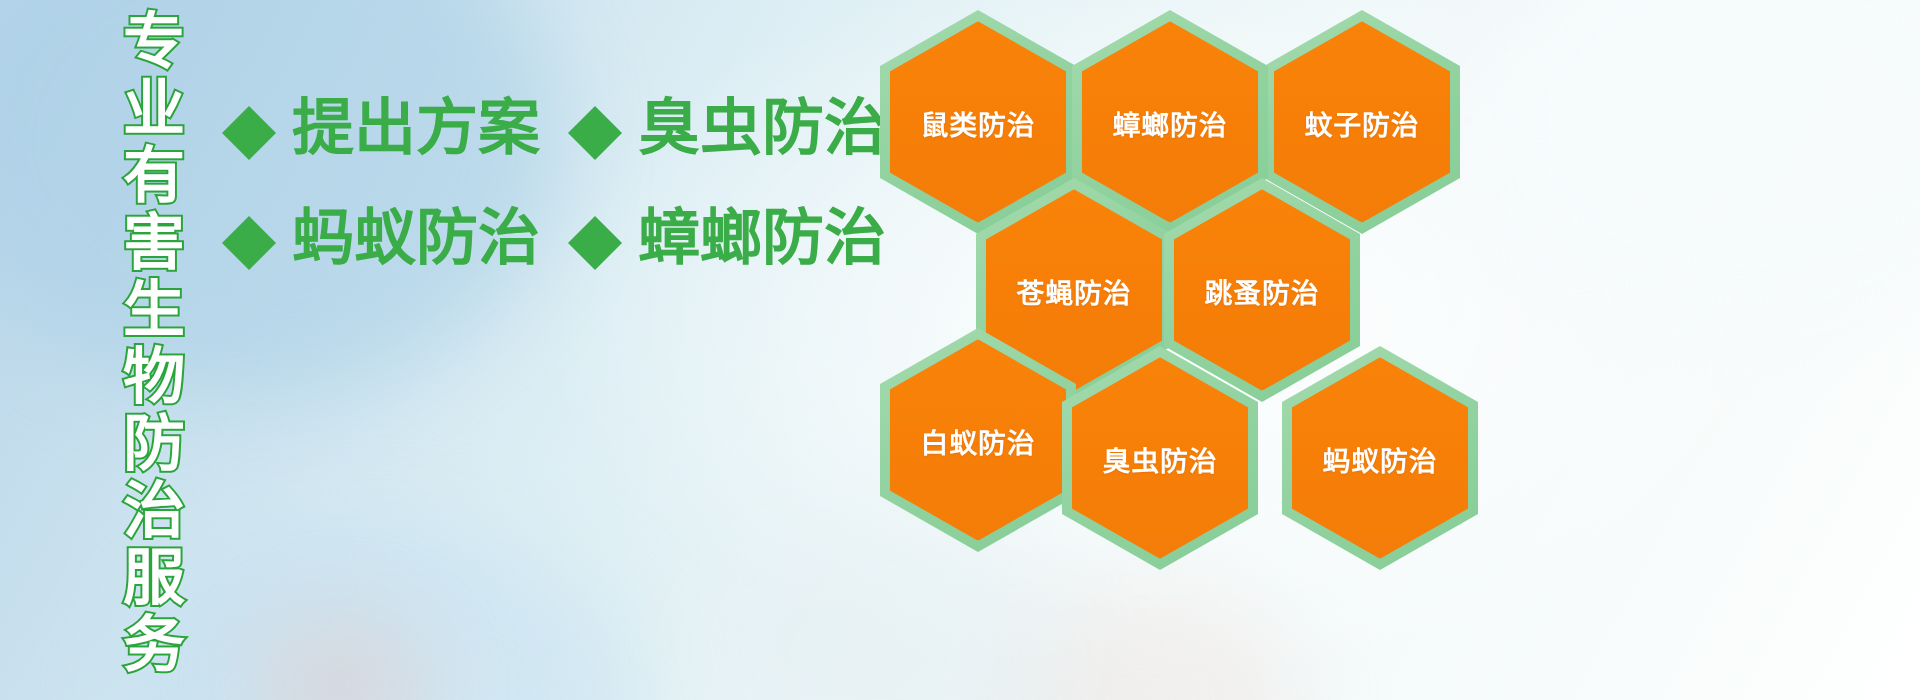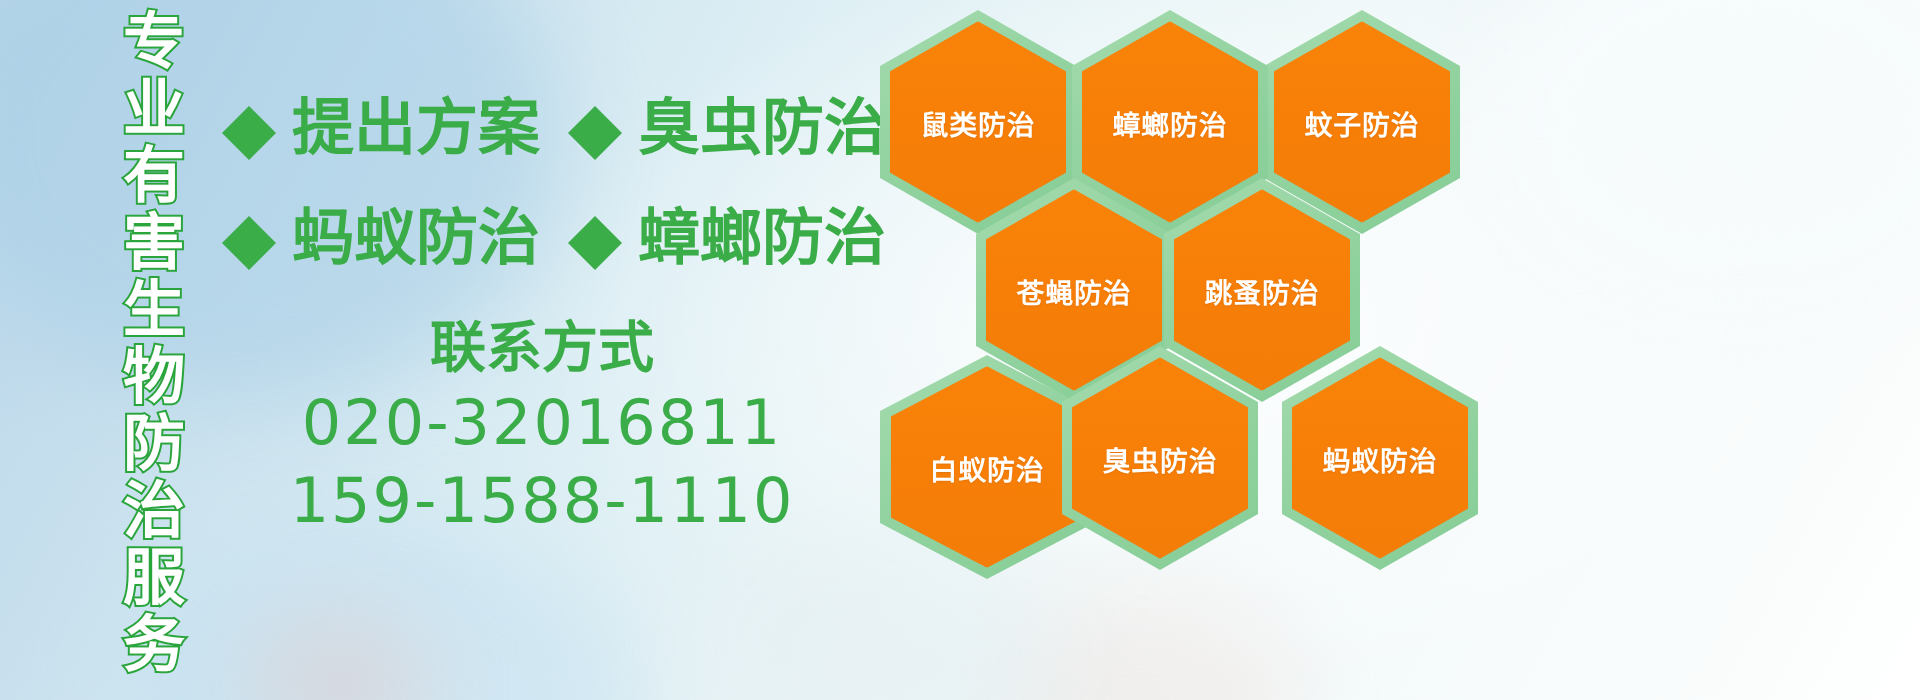--- a/index.html
+++ b/index.html
@@ -182,21 +182,21 @@
     font-family: "DejaVu Sans", "Liberation Sans", sans-serif;
     text-shadow: 0 1px 2px rgba(180,85,0,0.25);
   }
 
   
   .hex.r1c1 { left: 6px;   top: 8px; }
   .hex.r1c2 { left: 198px; top: 8px; }
   .hex.r1c3 { left: 390px; top: 8px; }
   .hex.r2c1 { left: 102px; top: 176px; }
   .hex.r2c2 { left: 290px; top: 176px; }
-  .hex.r3c1 { left: 6px;   top: 353px; padding-left: 18px; }
+  .hex.r3c1 { left: 6px;   top: 326px; }
   .hex.r3c2 { left: 188px; top: 344px; }
   .hex.r3c3 { left: 408px; top: 344px; }
 </style>
 </head>
 <body>
 
 <div class="banner">
 
   <div class="bg-blob blob-a"></div>
   <div class="bg-blob blob-b"></div>
@@ -237,79 +237,74 @@
         <span class="feature-label">蚂蚁防治</span>
       </div>
       <div class="feature-item">
         <span class="diamond"></span>
         <span class="feature-label">蟑螂防治</span>
       </div>
     </div>
 
   </div>
 
-  <div class="contact">
-    <div class="contact-heading">联系方式</div>
-    <div class="contact-phone">020-32016811</div>
-    <div class="contact-phone">159-1588-1110</div>
+
+  <div class="honeycomb">
+
+    <div class="hex r1c1">
+      <div class="hex-outer"></div>
+      <div class="hex-inner">
+        <span class="hex-label">鼠类防治</span>
+      </div>
+    </div>
+
+    <div class="hex r1c3">
+      <div class="hex-outer"></div>
+      <div class="hex-inner">
+        <span class="hex-label">蚊子防治</span>
+      </div>
+    </div>
+
+    <div class="hex r1c2">
+      <div class="hex-outer"></div>
+      <div class="hex-inner">
+        <span class="hex-label">蟑螂防治</span>
+      </div>
+    </div>
+
+    <div class="hex r2c1">
+      <div class="hex-outer"></div>
+      <div class="hex-inner">
+        <span class="hex-label">苍蝇防治</span>
+      </div>
+    </div>
+
+    <div class="hex r2c2">
+      <div class="hex-outer"></div>
+      <div class="hex-inner">
+        <span class="hex-label">跳蚤防治</span>
+      </div>
+    </div>
+
+    <div class="hex r3c1">
+      <div class="hex-outer"></div>
+      <div class="hex-inner">
+        <span class="hex-label">白蚁防治</span>
+      </div>
+    </div>
+
+    <div class="hex r3c2">
+      <div class="hex-outer"></div>
+      <div class="hex-inner">
+        <span class="hex-label">臭虫防治</span>
+      </div>
+    </div>
+
+    <div class="hex r3c3">
+      <div class="hex-outer"></div>
+      <div class="hex-inner">
+        <span class="hex-label">蚂蚁防治</span>
+      </div>
+    </div>
+
   </div>
 
-  <div class="honeycomb">
-
-    <div class="hex r1c1">
-      <div class="hex-outer"></div>
-      <div class="hex-inner">
-        <span class="hex-label">鼠类防治</span>
-      </div>
-    </div>
-
-    <div class="hex r1c3">
-      <div class="hex-outer"></div>
-      <div class="hex-inner">
-        <span class="hex-label">蚊子防治</span>
-      </div>
-    </div>
-
-    <div class="hex r1c2">
-      <div class="hex-outer"></div>
-      <div class="hex-inner">
-        <span class="hex-label">蟑螂防治</span>
-      </div>
-    </div>
-
-    <div class="hex r2c1">
-      <div class="hex-outer"></div>
-      <div class="hex-inner">
-        <span class="hex-label">苍蝇防治</span>
-      </div>
-    </div>
-
-    <div class="hex r2c2">
-      <div class="hex-outer"></div>
-      <div class="hex-inner">
-        <span class="hex-label">跳蚤防治</span>
-      </div>
-    </div>
-
-    <div class="hex r3c1">
-      <div class="hex-outer"></div>
-      <div class="hex-inner">
-        <span class="hex-label">白蚁防治</span>
-      </div>
-    </div>
-
-    <div class="hex r3c2">
-      <div class="hex-outer"></div>
-      <div class="hex-inner">
-        <span class="hex-label">臭虫防治</span>
-      </div>
-    </div>
-
-    <div class="hex r3c3">
-      <div class="hex-outer"></div>
-      <div class="hex-inner">
-        <span class="hex-label">蚂蚁防治</span>
-      </div>
-    </div>
-
-  </div>
-
 </div>
 
 </body></html>

